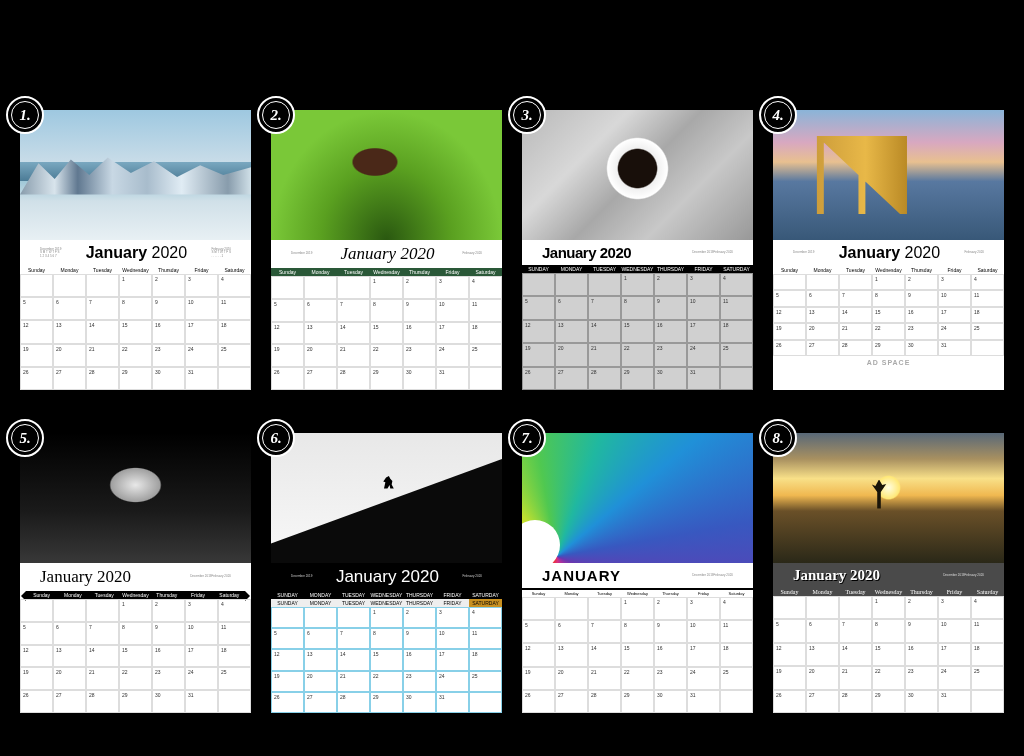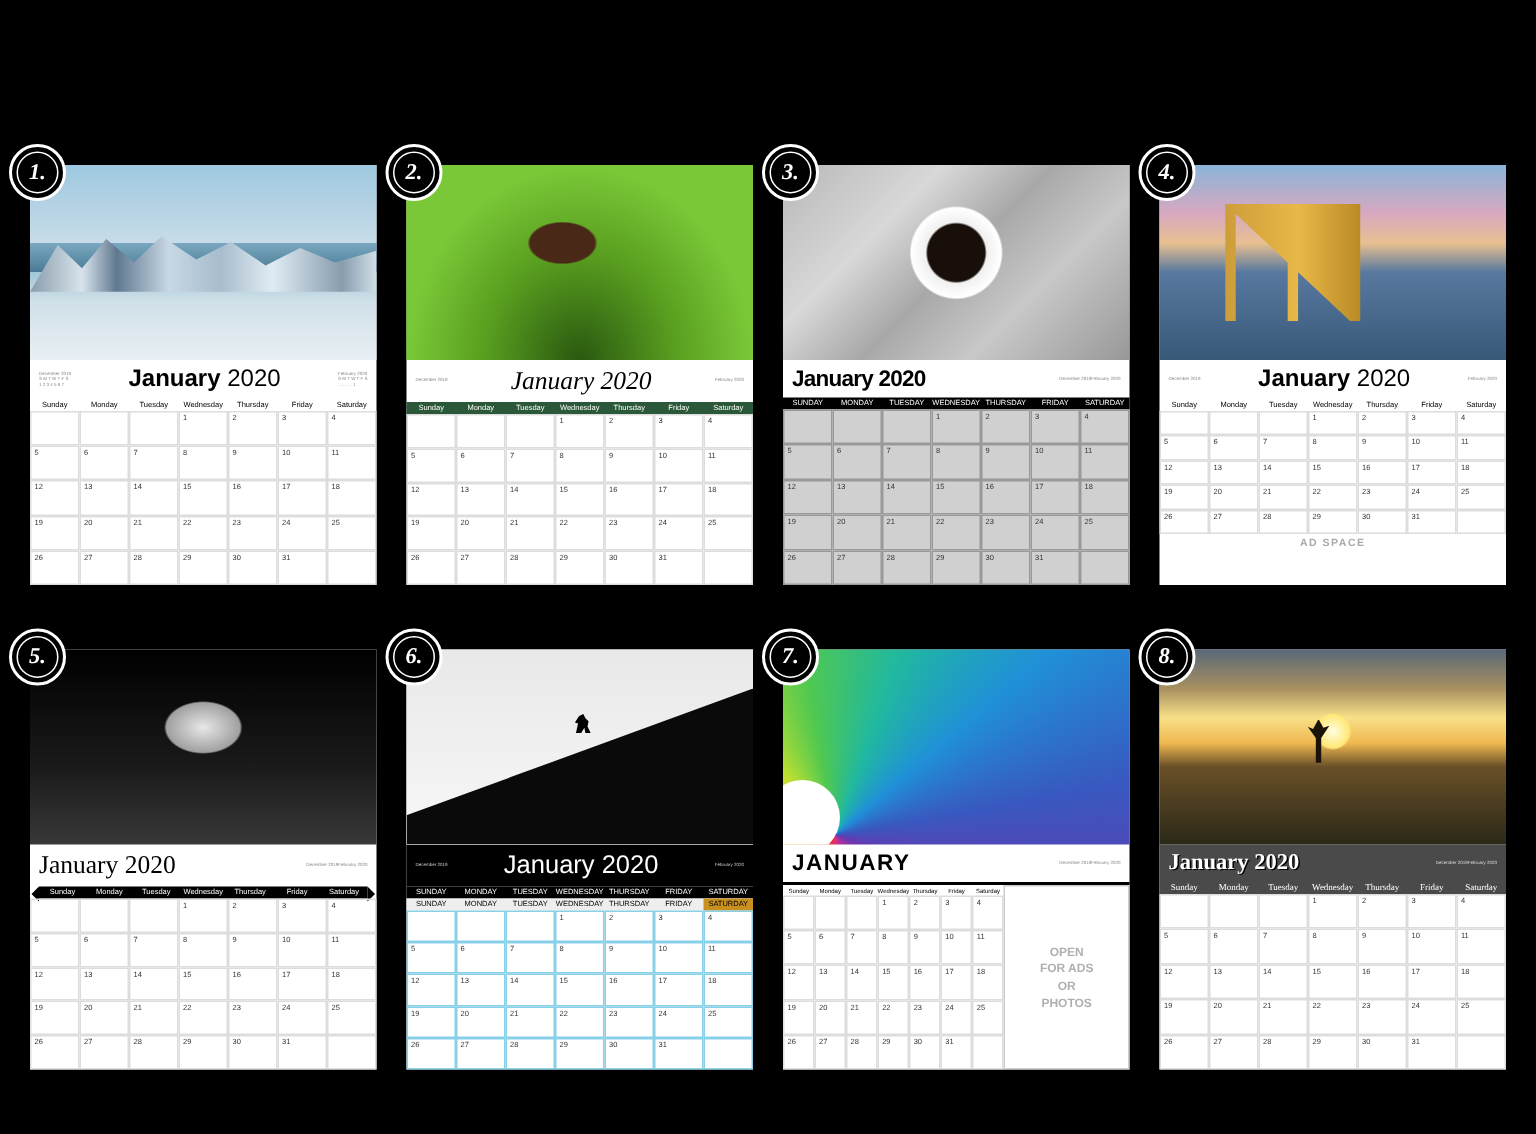--- a/index.html
+++ b/index.html
@@ -3,21 +3,21 @@
 <meta charset="utf-8">
 <style>
   * { margin: 0; padding: 0; box-sizing: border-box; }
   body { background: #000; width: 1024px; height: 756px; font-family: Arial, sans-serif; overflow: hidden; }
   .grid { display: grid; grid-template-columns: repeat(4, 1fr); grid-template-rows: repeat(2, 1fr); gap: 20px; padding: 110px 20px 20px 20px; height: 100%; }
   .cell { position: relative; }
   .badge { position: absolute; top: -14px; left: -14px; width: 38px; height: 38px; border-radius: 50%; background: #000; border: 2.5px solid #fff; display: flex; align-items: center; justify-content: center; z-index: 5; }
   .badge-inner { width: 28px; height: 28px; border-radius: 50%; border: 1.5px solid #fff; display: flex; align-items: center; justify-content: center; color: #fff; font-family: Georgia, 'Times New Roman', serif; font-style: italic; font-weight: bold; font-size: 15px; }
   .cal { background: #fff; width: 100%; height: 280px; display: flex; flex-direction: column; box-shadow: 0 2px 5px rgba(0,0,0,.3); }
   .cal-img { height: 130px; position: relative; overflow: hidden; }
-  .cal-head { padding: 4px 6px; display: flex; align-items: center; justify-content: space-between; }
+  .cal-head { padding: 4px 20px; display: flex; align-items: center; justify-content: space-between; }
   .mini { font-size: 3px; color: #888; line-height: 1.1; }
   .mini div { white-space: nowrap; }
   .title { font-size: 16px; text-align: center; flex: 1; }
   .daybar { display: grid; grid-template-columns: repeat(7,1fr); font-size: 5px; }
   .daybar span { text-align: center; padding: 1px 0; }
   .calgrid { flex: 1; display: grid; grid-template-columns: repeat(7,1fr); grid-template-rows: repeat(5,1fr); }
   .calgrid div { border: 0.5px solid #ddd; font-size: 5px; padding: 1px 2px; color: #333; position: relative; }
   .footer { font-size: 7px; text-align: center; color: #aaa; padding: 3px 0; font-weight: bold; letter-spacing: 1px; }
 
   
@@ -524,26 +524,20 @@
               <div>25</div>
               <div>26</div>
               <div>27</div>
               <div>28</div>
               <div>29</div>
               <div>30</div>
               <div>31</div>
               <div></div>
             </div>
         </div>
-        <div class="adbox7">
-            <span style="white-space:pre-line">OPEN
-FOR ADS
-OR
-PHOTOS</span>
-          </div>
       </div>
     </div>
   </div>
 
   <div class="cell">
     <div class="badge">
         <div class="badge-inner">8.</div>
       </div>
     <div class="cal">
       <div class="cal-img scene-sunset"></div>

